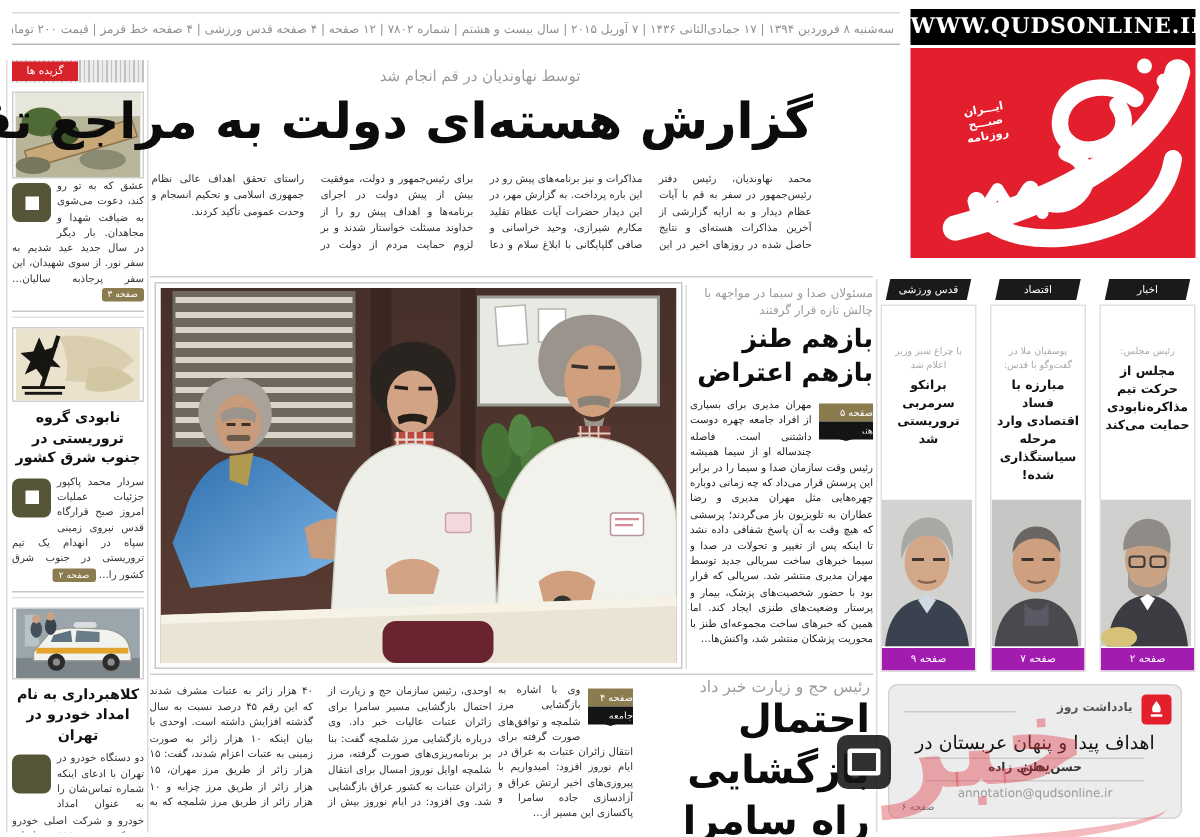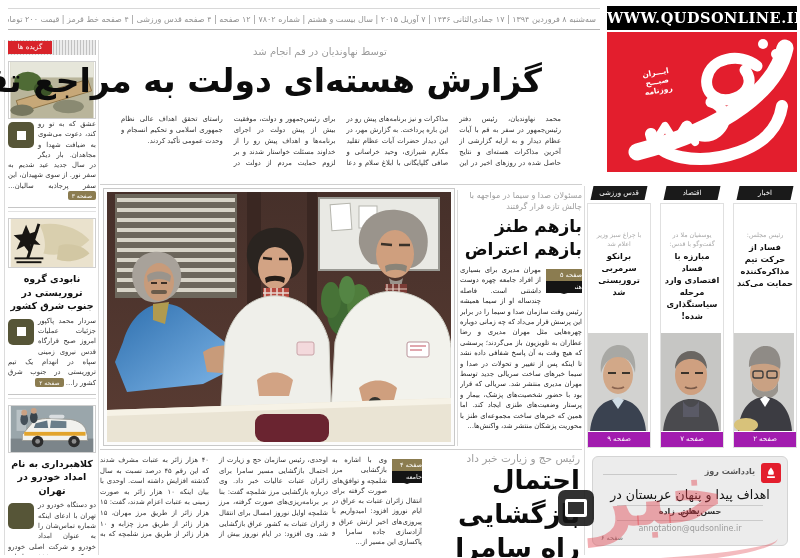--- a/index.html
+++ b/index.html
@@ -29,21 +29,21 @@
     display:flex;align-items:center;justify-content:center;}
   .bullet i{display:block;width:9px;height:9px;background:#fff;}
   .chip{display:inline-block;background:#8b7c50;color:#fff;font-size:6px;line-height:9px;padding:0 4px;border-radius:2px;}
   .sb-div{height:3px;border-top:1px solid #c6c6c6;border-bottom:1px solid #e2e2e2;margin:6px 0;}
   .vline{width:1px;background:#dcdcdc;}
   
   .lead-kicker{left:105px;top:46px;width:430px;text-align:center;color:#9a9a9a;font-size:10px;}
   .lead-hl{left:100px;top:58px;width:442px;text-align:center;color:#0c0c0c;font-size:33px;
     font-weight:900;letter-spacing:-1px;line-height:46px;white-space:nowrap;}
   .lead-body{left:101px;top:114px;width:440px;height:67px;overflow:hidden;column-count:4;column-gap:11px;
-    font-size:6.8px;line-height:11px;text-align:justify;color:#2e2e2e;margin-left:20px;}
+    font-size:6.8px;line-height:11px;text-align:justify;color:#2e2e2e;}
   
   .photo-frame{left:103px;top:188px;width:352px;height:258px;background:#fcfcfc;border:1px solid #c9c9c9;
     box-sizing:border-box;padding:3px;}
   
   .art{left:460px;top:190px;width:122px;height:256px;overflow:hidden;}
   .art-kicker{color:#9c9c9c;font-size:8px;line-height:11px;text-align:right;}
   .art-hl{color:#0d0d0d;font-size:17px;font-weight:900;line-height:23px;text-align:right;margin-top:3px;}
   .badge{float:right;width:36px;margin:4px 0 2px 5px;font-weight:normal;}
   .badge .p1{background:#8b7c50;color:#fff;font-size:6.5px;line-height:12px;display:block;}
   .badge .p2{background:#141414;color:#fff;font-size:6.5px;line-height:12px;display:block;}
@@ -311,21 +311,21 @@
   </div>
 
   <div class="abs vline" style="left:584px;top:186px;height:369px"></div>
 
   <div class="abs ncol" style="left:733px">
     <div class="tab">
         <span>اخبار</span>
       </div>
     <div class="box">
       <div class="kk">رئیس مجلس:</div>
-      <div class="hh">فساد از حرکت تیم مذاکره‌کننده حمایت می‌کند</div>
+      <div class="hh">مجلس از حرکت تیم مذاکره‌نابودی حمایت می‌کند</div>
       <svg class="pic" viewBox="0 0 60 98" preserveAspectRatio="none">
         <rect width="60" height="98" fill="#cfcfcd"></rect>
         <ellipse cx="31" cy="40" rx="15" ry="19" fill="#c9a183"></ellipse>
         <path d="M15 34 C14 20 24 12 33 13 C44 14 48 24 46 36 C40 30 24 29 15 34 Z" fill="#8f8b86"></path>
         <path d="M18 48 C20 62 42 62 44 48 L44 58 C40 68 22 68 18 58 Z" fill="#9a958e"></path>
         <rect x="19" y="38" width="10" height="7" rx="2" fill="none" stroke="#3c3c3c" stroke-width="1.4"></rect>
         <rect x="33" y="38" width="10" height="7" rx="2" fill="none" stroke="#3c3c3c" stroke-width="1.4"></rect>
         <path d="M4 98 C6 74 18 64 31 64 C44 64 56 74 58 98 Z" fill="#3c3c42"></path>
         <path d="M26 66 L31 74 L36 66 L31 63 Z" fill="#fff"></path>
         <ellipse cx="12" cy="92" rx="12" ry="7" fill="#d8c27a"></ellipse>

